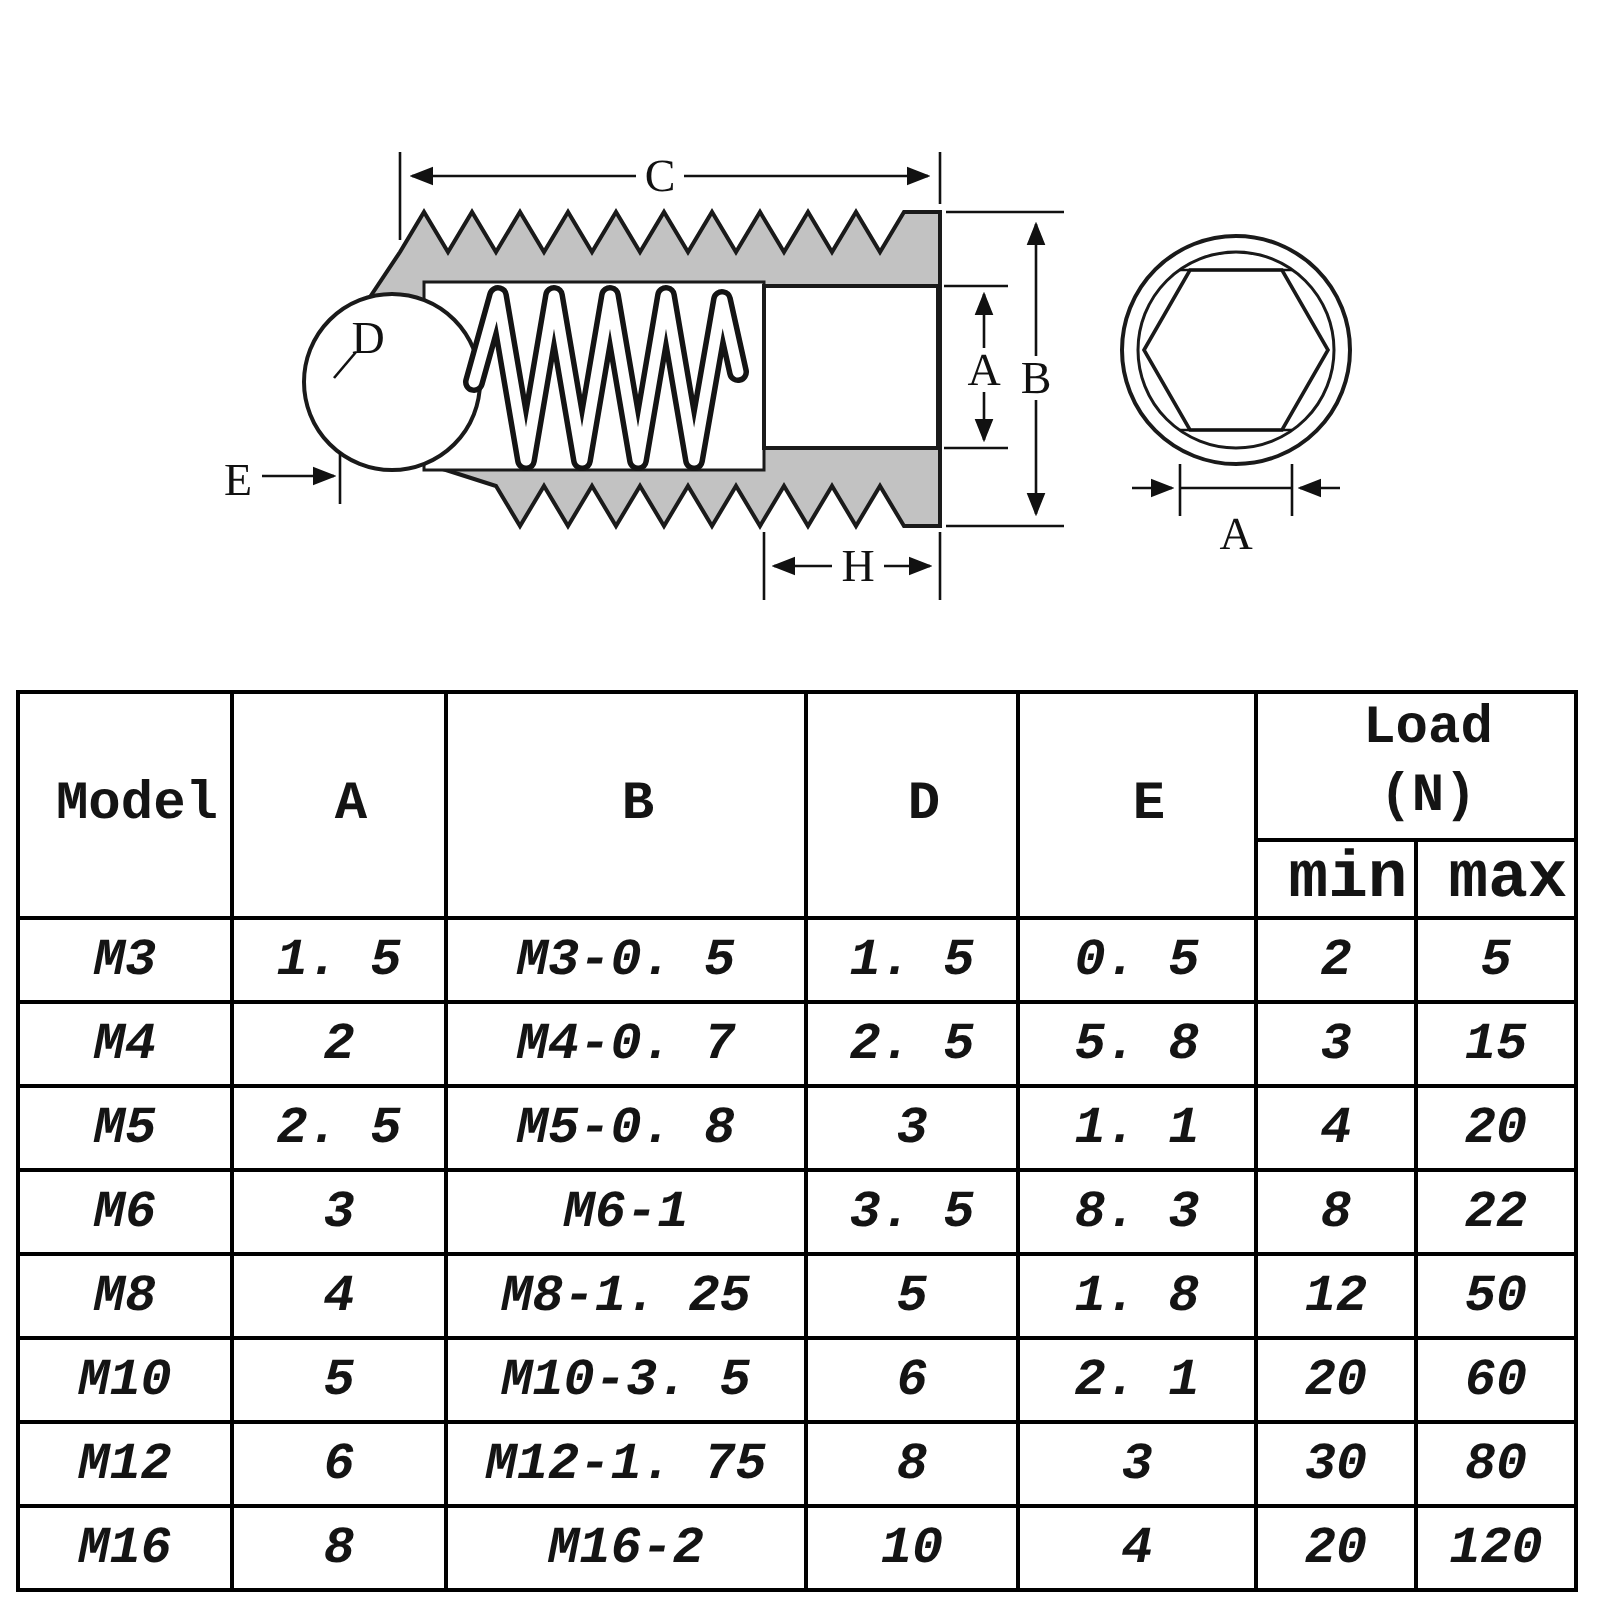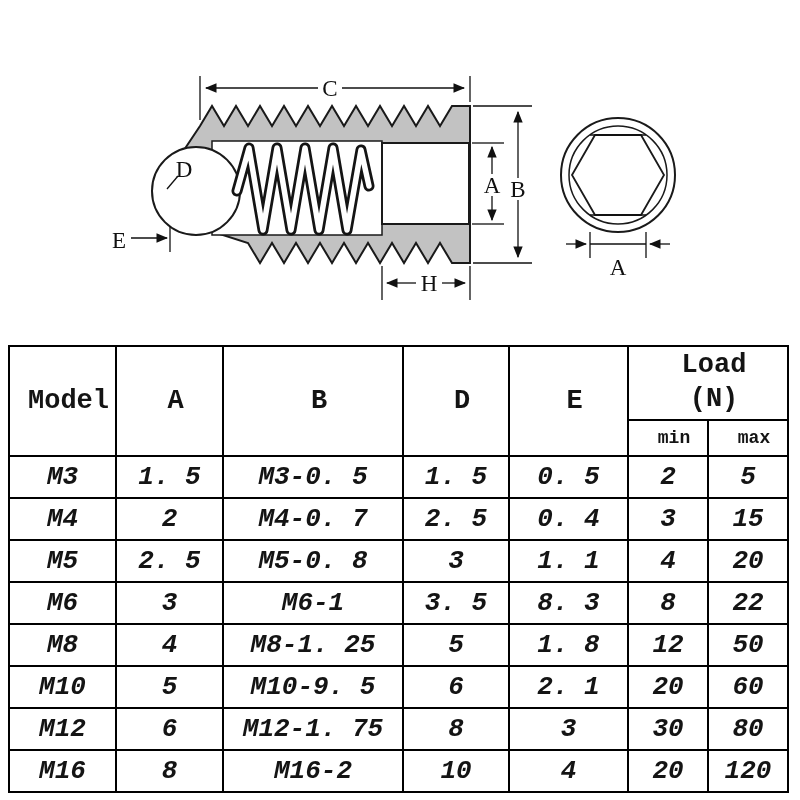--- a/index.html
+++ b/index.html
@@ -11,21 +11,21 @@
             text-anchor:middle;dominant-baseline:central;}
   table.spec{position:absolute;top:345px;left:8px;border-collapse:collapse;
              table-layout:fixed;background:#fff;}
   table.spec th,table.spec td{border:2px solid #000;text-align:center;vertical-align:middle;
              font-family:"Liberation Mono",monospace;font-weight:700;color:#141414;
              padding:0;overflow:hidden;}
   table.spec th{font-size:27px;padding-left:12px;}
   table.spec td{font-size:26px;height:40px;font-style:italic;}
   thead tr.hdr-top{height:74px;}
   thead tr.hdr-sub{height:36px;}
-  thead tr.hdr-sub th{font-size:18px;}
+  thead tr.hdr-sub th{font-size:33px;}
   .load-cell div{line-height:1.25;}
 </style>
 </head>
 <body>
 
 <div class="page">
 
   <svg class="drawing" width="800" height="332" viewBox="0 0 800 332">
     <defs>
       <marker id="arr" viewBox="0 0 10 10" refX="9" refY="5" markerWidth="9" markerHeight="9" orient="auto-start-reverse">
@@ -146,21 +146,21 @@
           <td>1. 5</td>
           <td>0. 5</td>
           <td>2</td>
           <td>5</td>
         </tr>
         <tr>
           <td>M4</td>
           <td>2</td>
           <td>M4-0. 7</td>
           <td>2. 5</td>
-          <td>0. 4</td>
+          <td>5. 8</td>
           <td>3</td>
           <td>15</td>
         </tr>
         <tr>
           <td>M5</td>
           <td>2. 5</td>
           <td>M5-0. 8</td>
           <td>3</td>
           <td>1. 1</td>
           <td>4</td>
@@ -180,21 +180,21 @@
           <td>4</td>
           <td>M8-1. 25</td>
           <td>5</td>
           <td>1. 8</td>
           <td>12</td>
           <td>50</td>
         </tr>
         <tr>
           <td>M10</td>
           <td>5</td>
-          <td>M10-9. 5</td>
+          <td>M10-3. 5</td>
           <td>6</td>
           <td>2. 1</td>
           <td>20</td>
           <td>60</td>
         </tr>
         <tr>
           <td>M12</td>
           <td>6</td>
           <td>M12-1. 75</td>
           <td>8</td>

